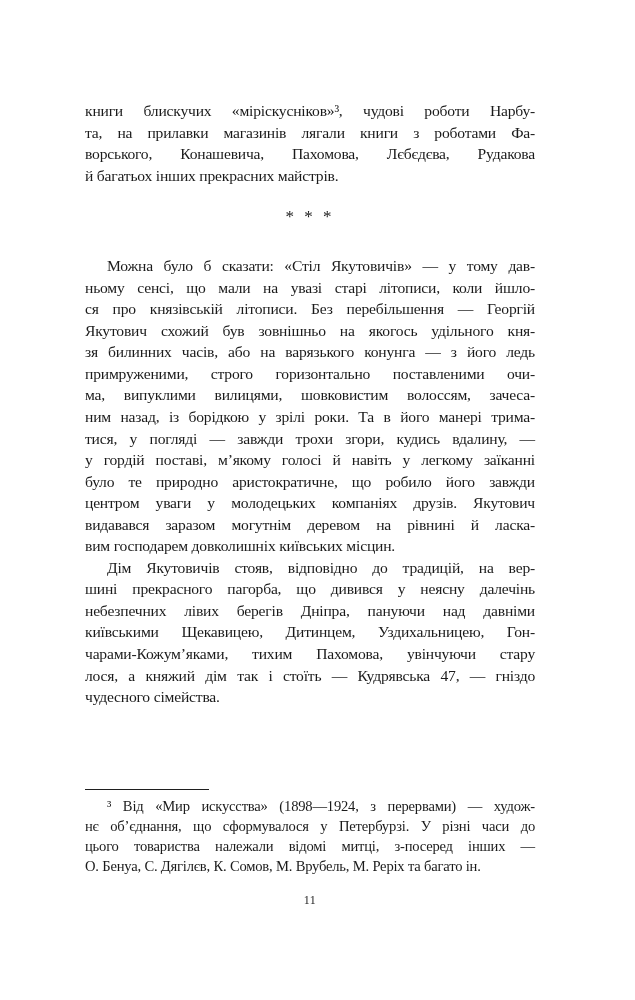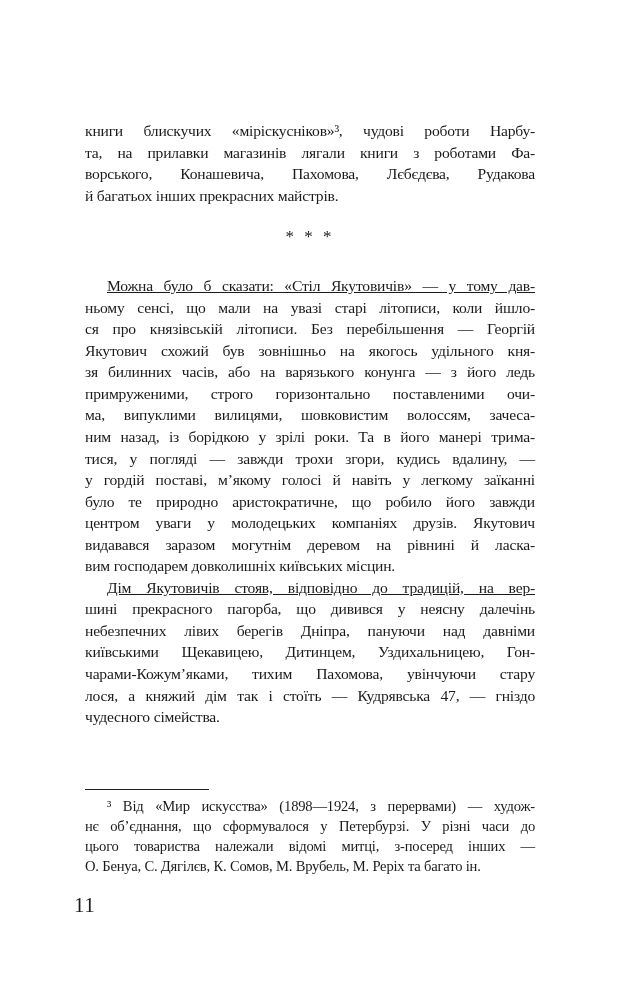--- a/index.html
+++ b/index.html
@@ -12,21 +12,21 @@
     width: 635px;
     height: 1000px;
     background: #ffffff;
     overflow: hidden;
     font-family: "Liberation Serif", "DejaVu Serif", serif;
     color: #1b1b1b;
   }
   .text-block {
     position: absolute;
     left: 85px;
-    top: 120px;
+    top: 100px;
     width: 450px;
   }
   .body-text {
     font-size: 15.6px;
     line-height: 21.55px;
     letter-spacing: -0.2px;
   }
   .paragraph { margin: 0; }
   .line {
     text-align: justify;
@@ -34,21 +34,20 @@
     text-justify: inter-word;
     height: 21.55px;
     overflow: visible;
     white-space: normal;
   }
   .line.last {
     text-align-last: left;
   }
   .paragraph.indent .line:first-child {
     text-indent: 22px;
-    text-decoration: underline;
   }
   .separator {
     height: 22px;
     margin: 20px 0 27px 0;
     text-align: center;
     font-size: 17px;
     letter-spacing: 3px;
     color: #1b1b1b;
   }
   .footnote {
@@ -69,25 +68,25 @@
     letter-spacing: -0.2px;
   }
   .footnote-text .line {
     height: 20.1px;
   }
   .footnote-text .line:first-child {
     text-indent: 22px;
   }
   .page-number {
     position: absolute;
-    left: 74px;
+    left: 85px;
     top: 893px;
     width: 450px;
-    text-align: left;
-    font-size: 21px;
+    text-align: center;
+    font-size: 12px;
     letter-spacing: 0.5px;
   }
 </style>
 </head>
 <body>
 
 <div class="page">
   <div class="text-block">
     <div class="body-text" id="body-blocks">
         <div class="paragraph">

